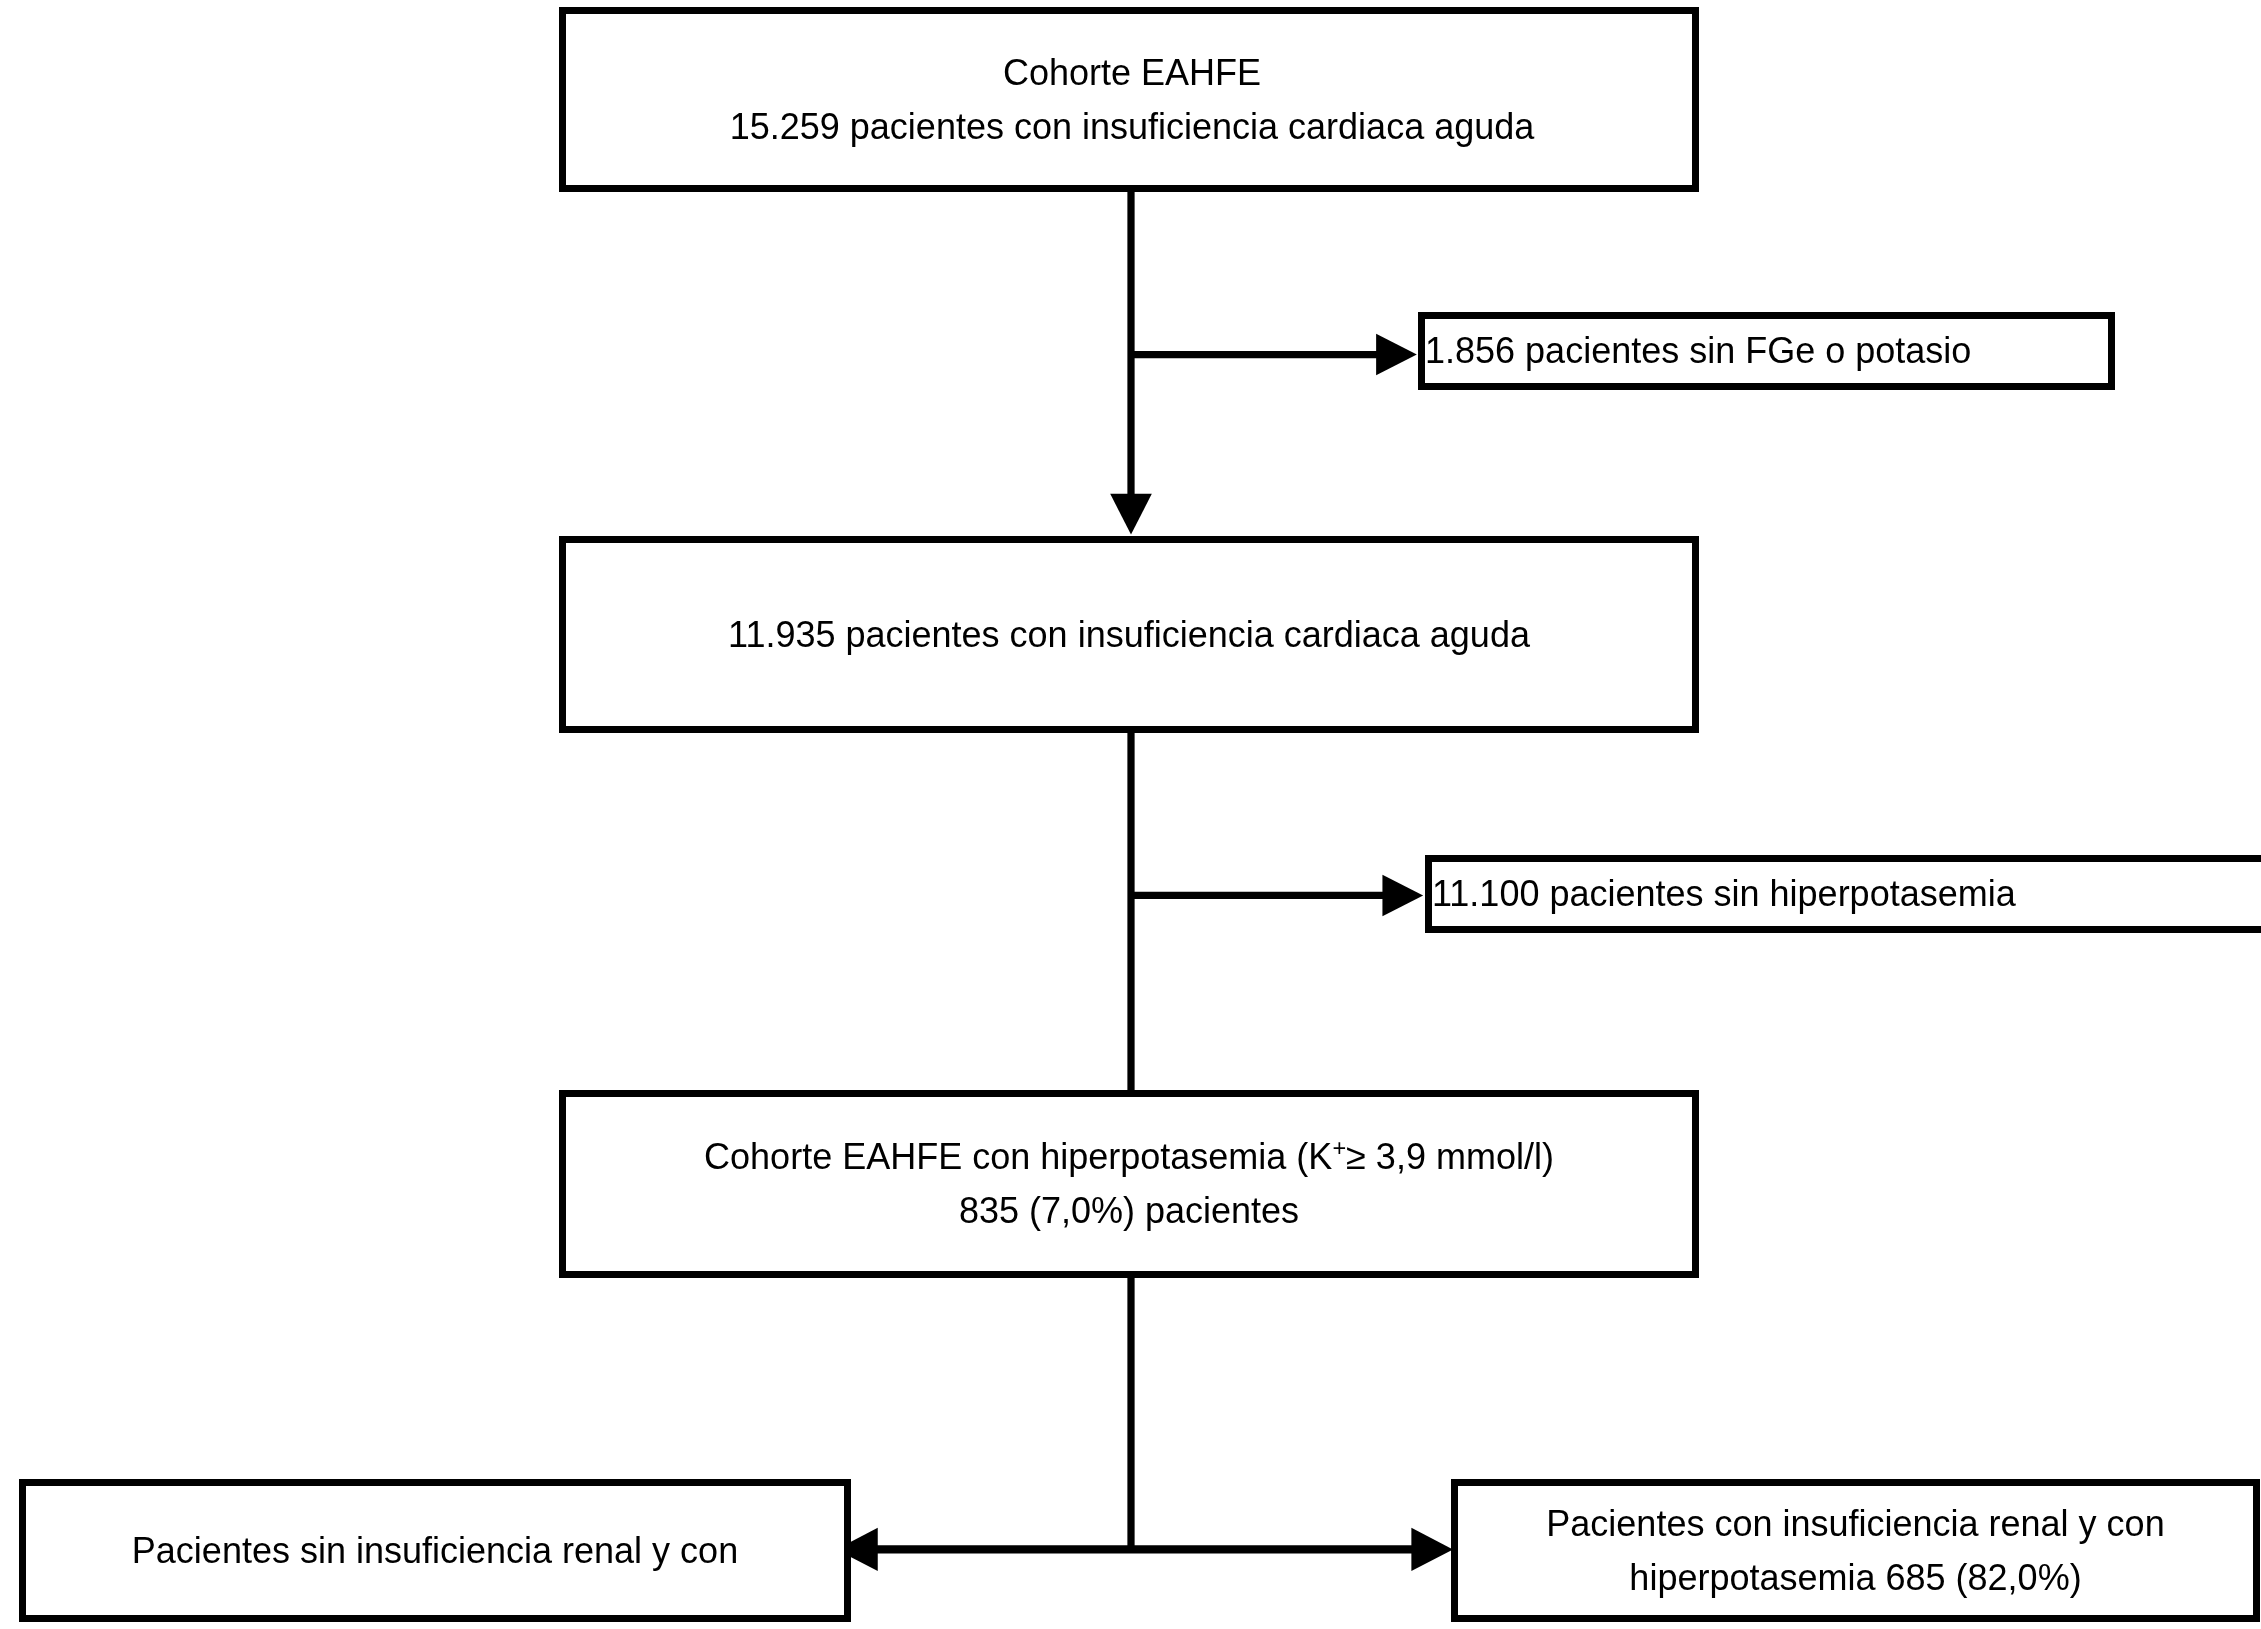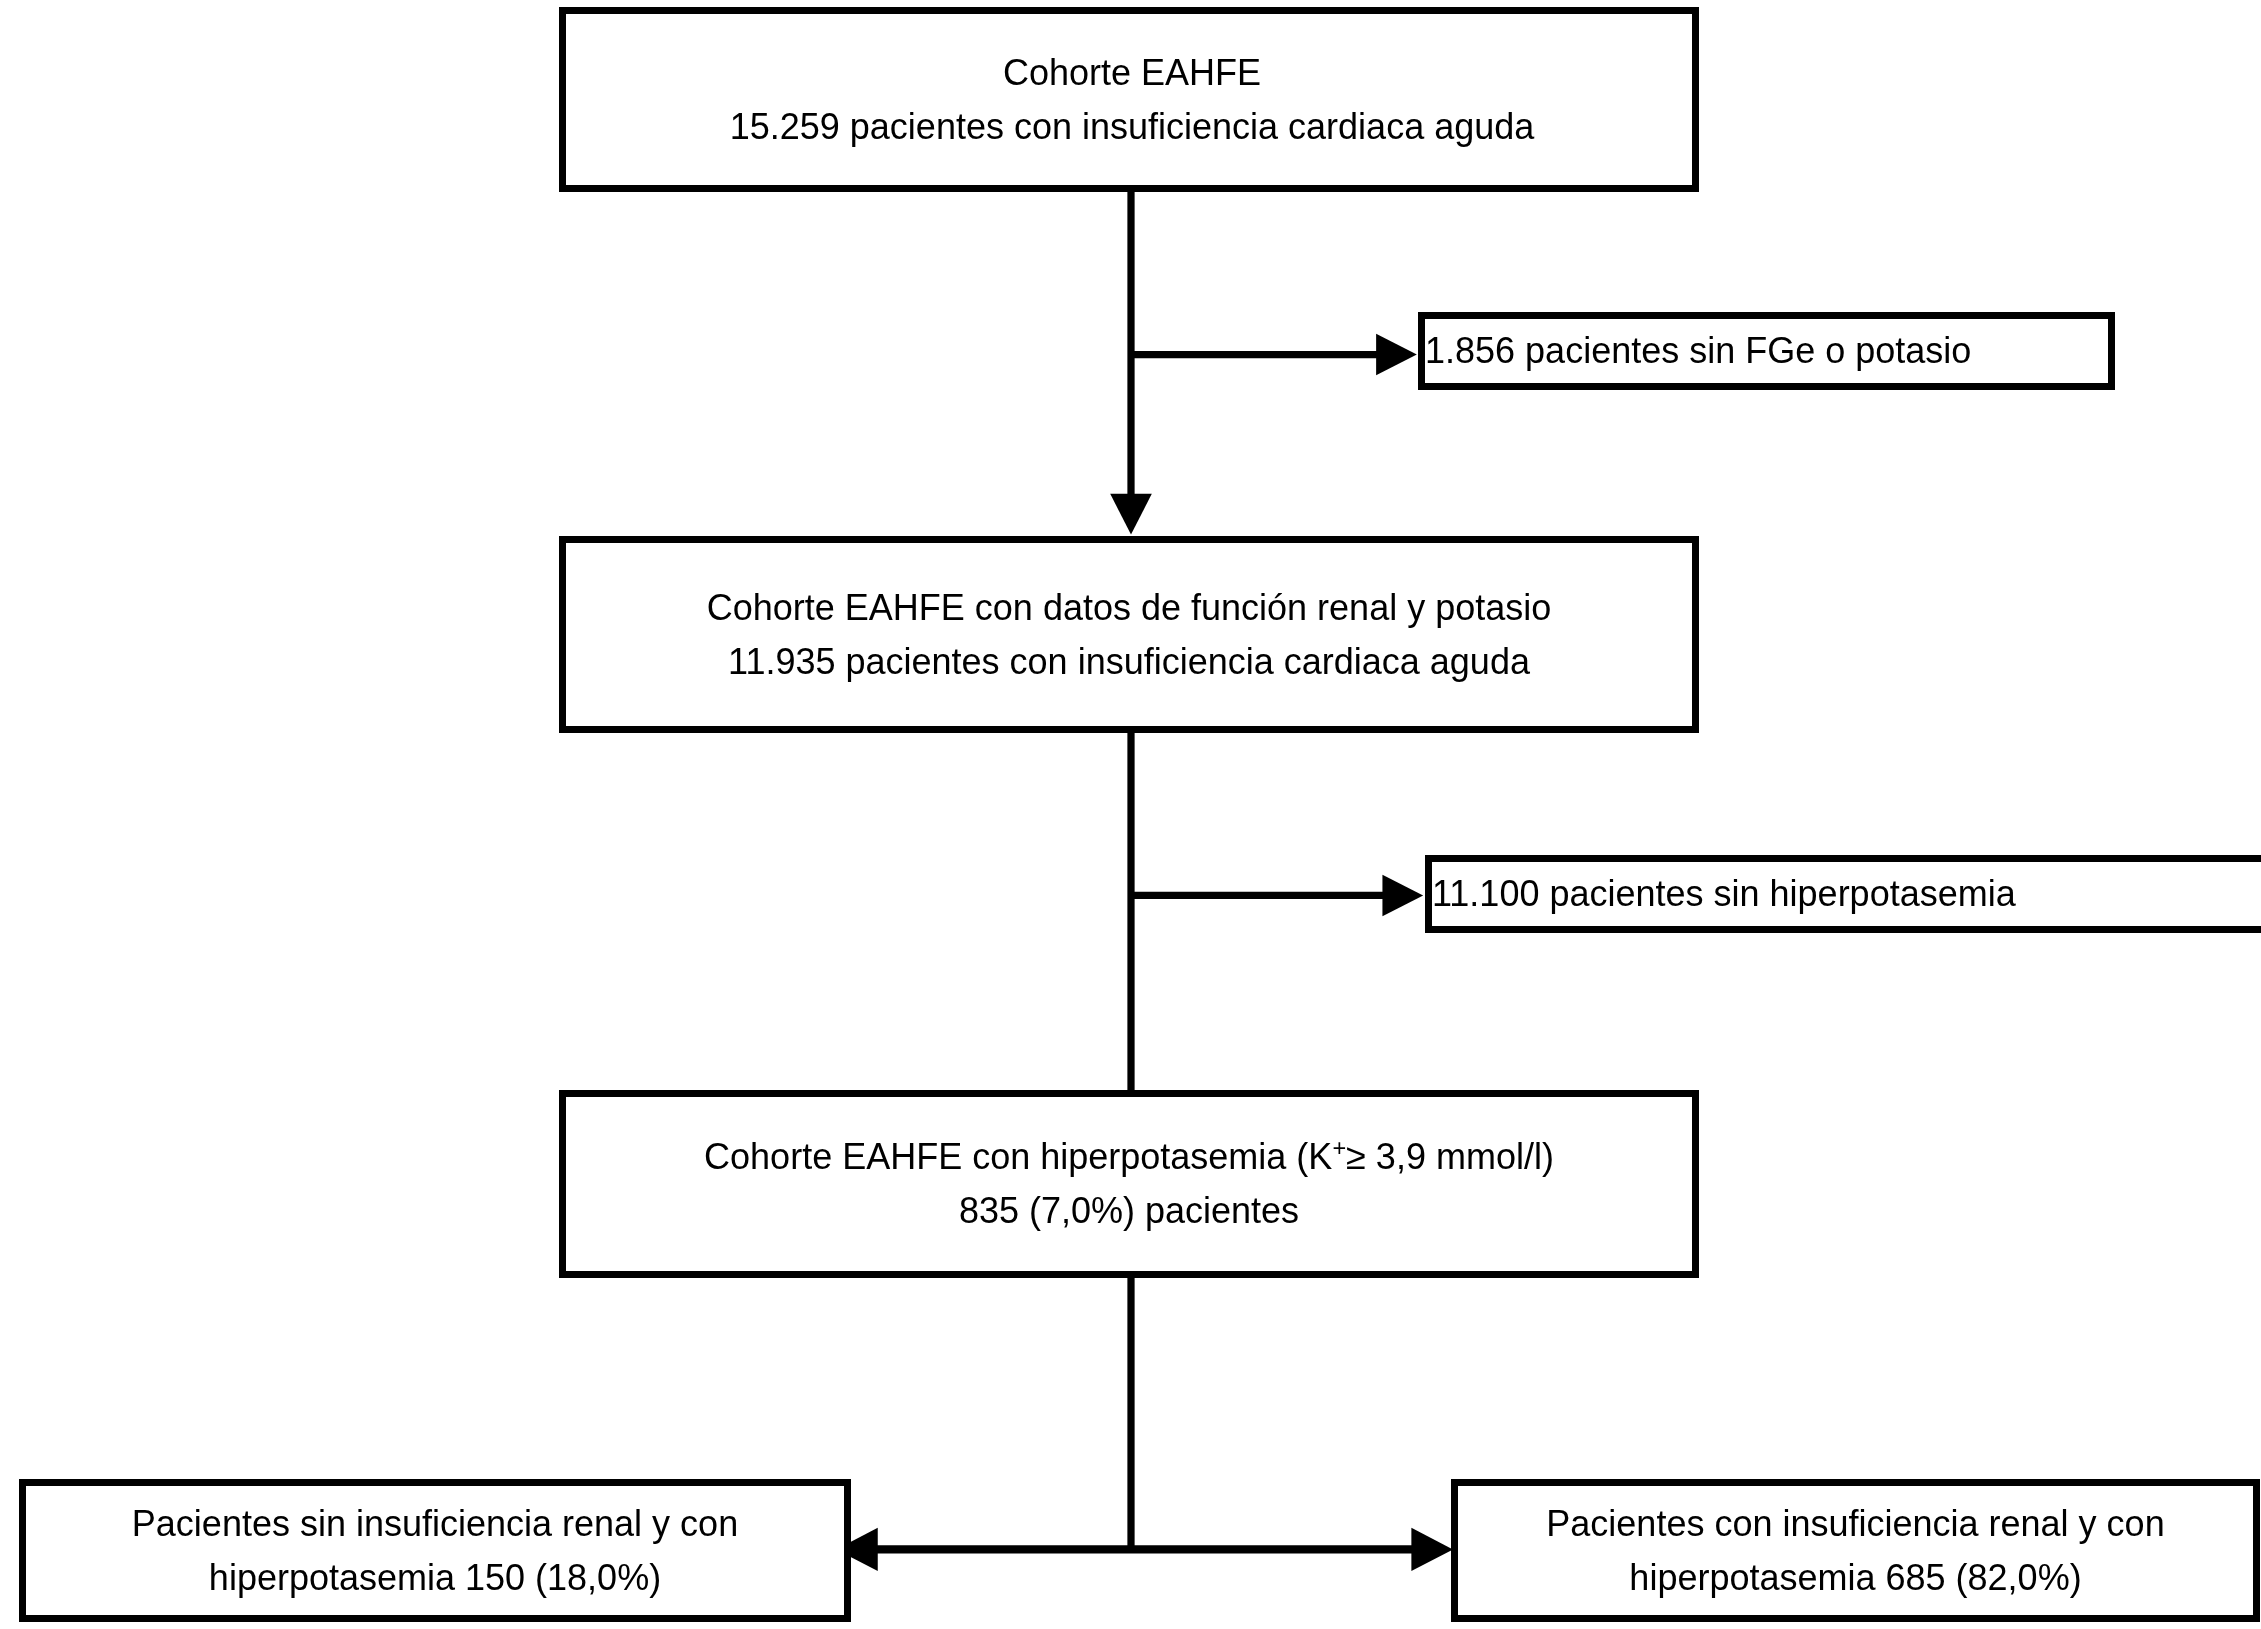--- a/index.html
+++ b/index.html
@@ -90,38 +90,36 @@
   <div class="box" id="box-top">
     <div class="line">Cohorte EAHFE</div>
     <div class="line">15.259 pacientes con insuficiencia cardiaca aguda</div>
   </div>
 
   <div class="box excl" id="box-excl-1">
     <div class="line">1.856 pacientes sin FGe o potasio</div>
   </div>
 
   <div class="box" id="box-renal-data">
-    <div class="line">Cohorte EAHFE con datos de función renal y potasio</div>
     <div class="line">11.935 pacientes con insuficiencia cardiaca aguda</div>
   </div>
 
   <div class="box excl" id="box-excl-2">
     <div class="line">11.100 pacientes sin hiperpotasemia</div>
   </div>
 
   <div class="box" id="box-hyperk">
     <div class="line">
       <span>Cohorte EAHFE con hiperpotasemia (K</span><span class="sup">+</span><span>≥ 3,9 mmol/l)</span>
     </div>
     <div class="line">835 (7,0%) pacientes</div>
   </div>
 
   <div class="box" id="box-left">
     <div class="line">Pacientes sin insuficiencia renal y con</div>
-    <div class="line">hiperpotasemia 150 (18,0%)</div>
   </div>
 
   <div class="box" id="box-right">
     <div class="line">Pacientes con insuficiencia renal y con</div>
     <div class="line">hiperpotasemia 685 (82,0%)</div>
   </div>
 
 </div>
 
 

